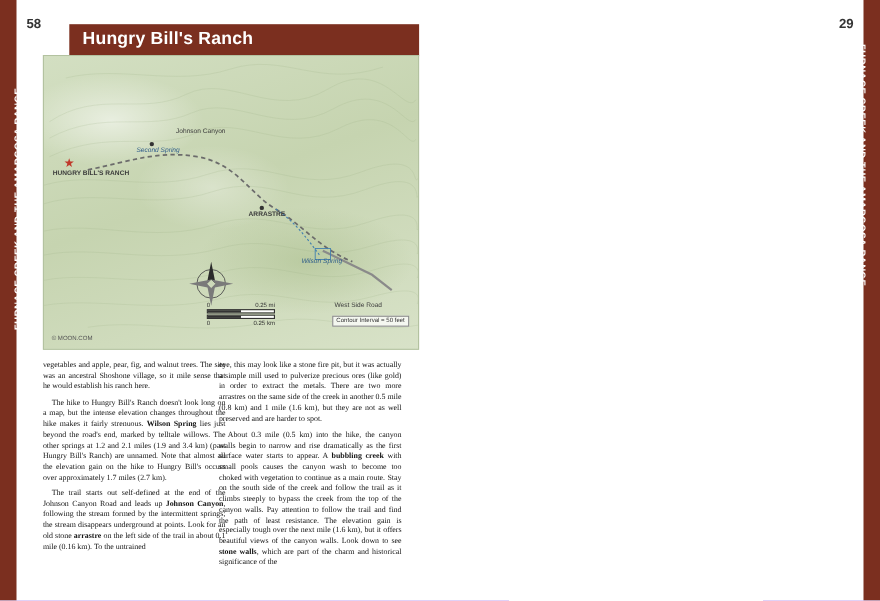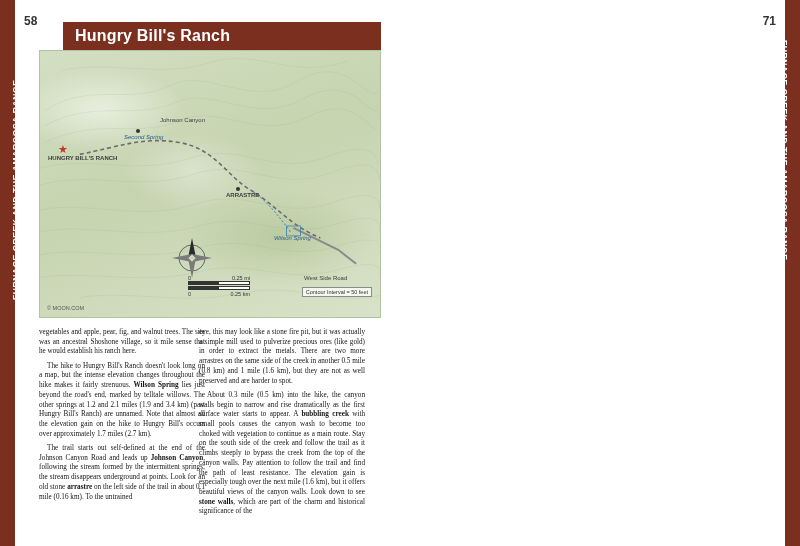--- a/index.html
+++ b/index.html
@@ -255,16 +255,16 @@
         <p>About 0.3 mile (0.5 km) into the hike, the canyon walls begin to narrow and rise dramatically as the first surface water starts to appear. A <b>bubbling creek</b> with small pools causes the canyon wash to become too choked with vegetation to continue as a main route. Stay on the south side of the creek and follow the trail as it climbs steeply to bypass the creek from the top of the canyon walls. Pay attention to follow the trail and find the path of least resistance. The elevation gain is especially tough over the next mile (1.6 km), but it offers beautiful views of the canyon walls. Look down to see <b>stone walls</b>, which are part of the charm and historical significance of the</p>
       </div>
   </div>
 
   <div class="half half-right">
 
     <div class="side-tab right">
       <span>FURNACE CREEK AND THE AMARGOSA RANGE</span>
     </div>
 
-    <div class="folio folio-right">71</div>
+    <div class="folio folio-right">29</div>
 
   </div>
 </div>
 
 </body></html>

